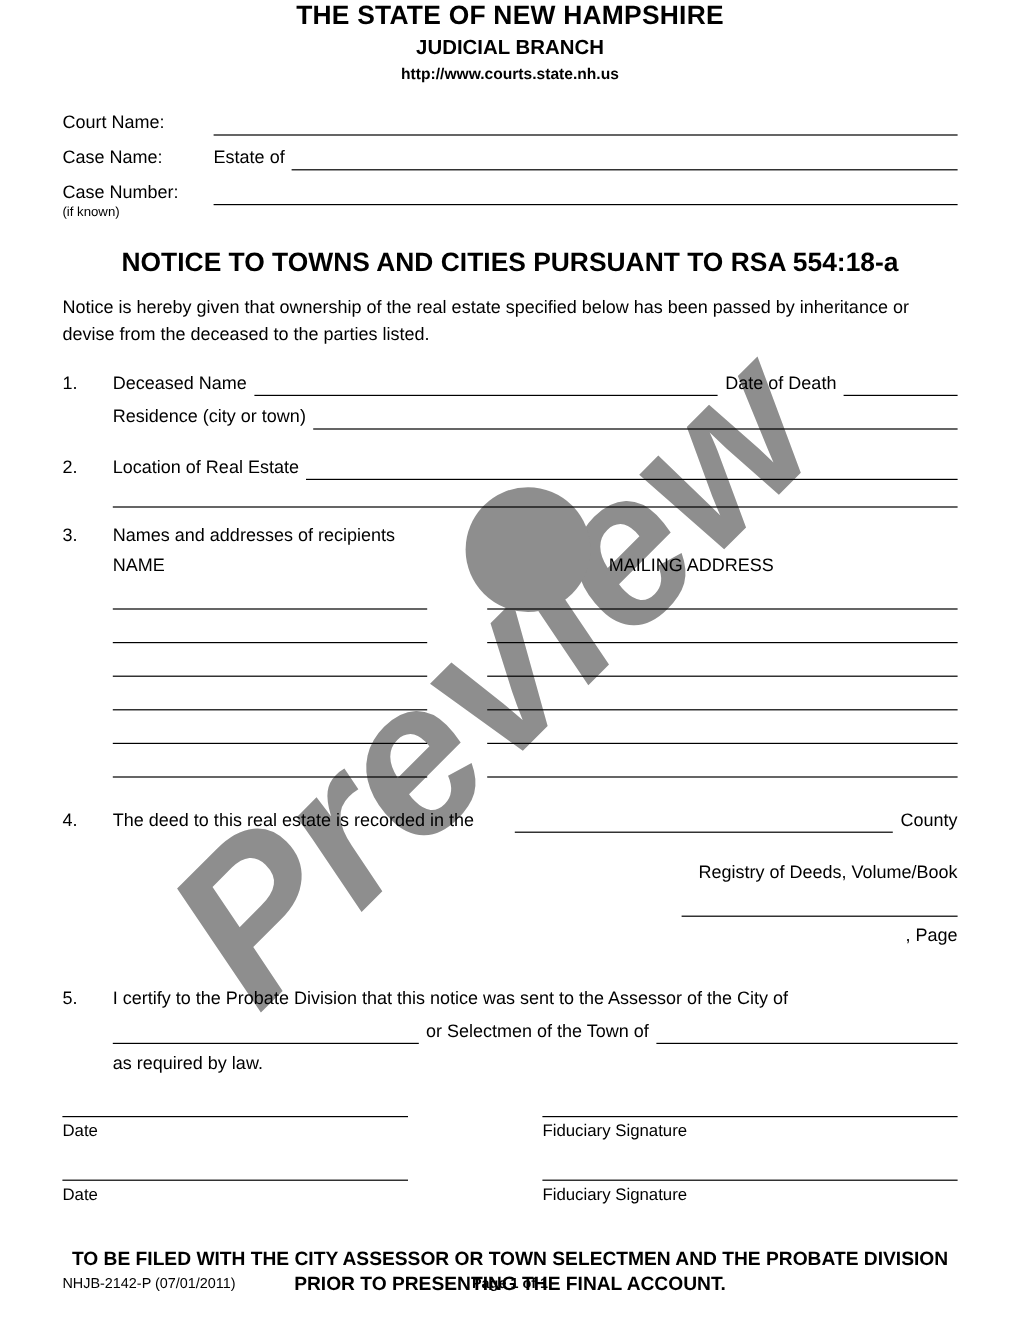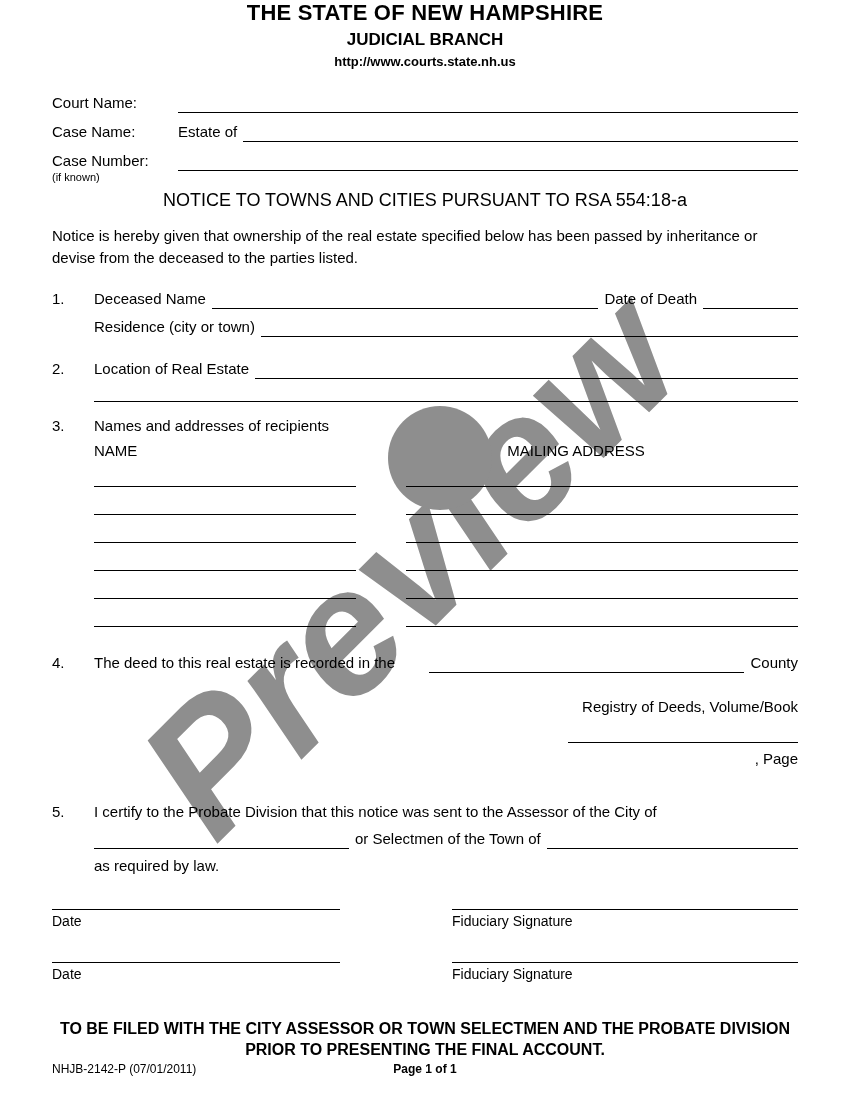--- a/index.html
+++ b/index.html
@@ -36,21 +36,21 @@
   .small { font-size:11px; line-height:13px; }
   .line { border-bottom:1.6px solid #000; height:20px; }
   .grow { flex:1; }
   .num { width:36px; flex:none; line-height:20px; }
   .lbl { line-height:20px; white-space:nowrap; }
 
   .field-court  { margin-top:24px; }
   .field-case   { margin-top:9px; }
   .field-number { margin-top:9px; }
 
-  .form-title { text-align:center; font-size:18px; font-weight:normal; margin-top:6px; }
+  .form-title { text-align:center; font-size:22px; font-weight:bold; margin-top:22px; }
   .intro { margin-top:14px; line-height:22px; }
 
   .item1-l1 { margin-top:20px; }
   .item1-l2 { margin-top:8px; }
   .item2-l1 { margin-top:22px; }
   .item2-l2 { margin-top:5px; }
   .item2-l2 .line { height:18px; }
 
   .item3-head { margin-top:14px; }
   .hdr-row { display:flex; margin-top:6px; font-weight:normal; }

